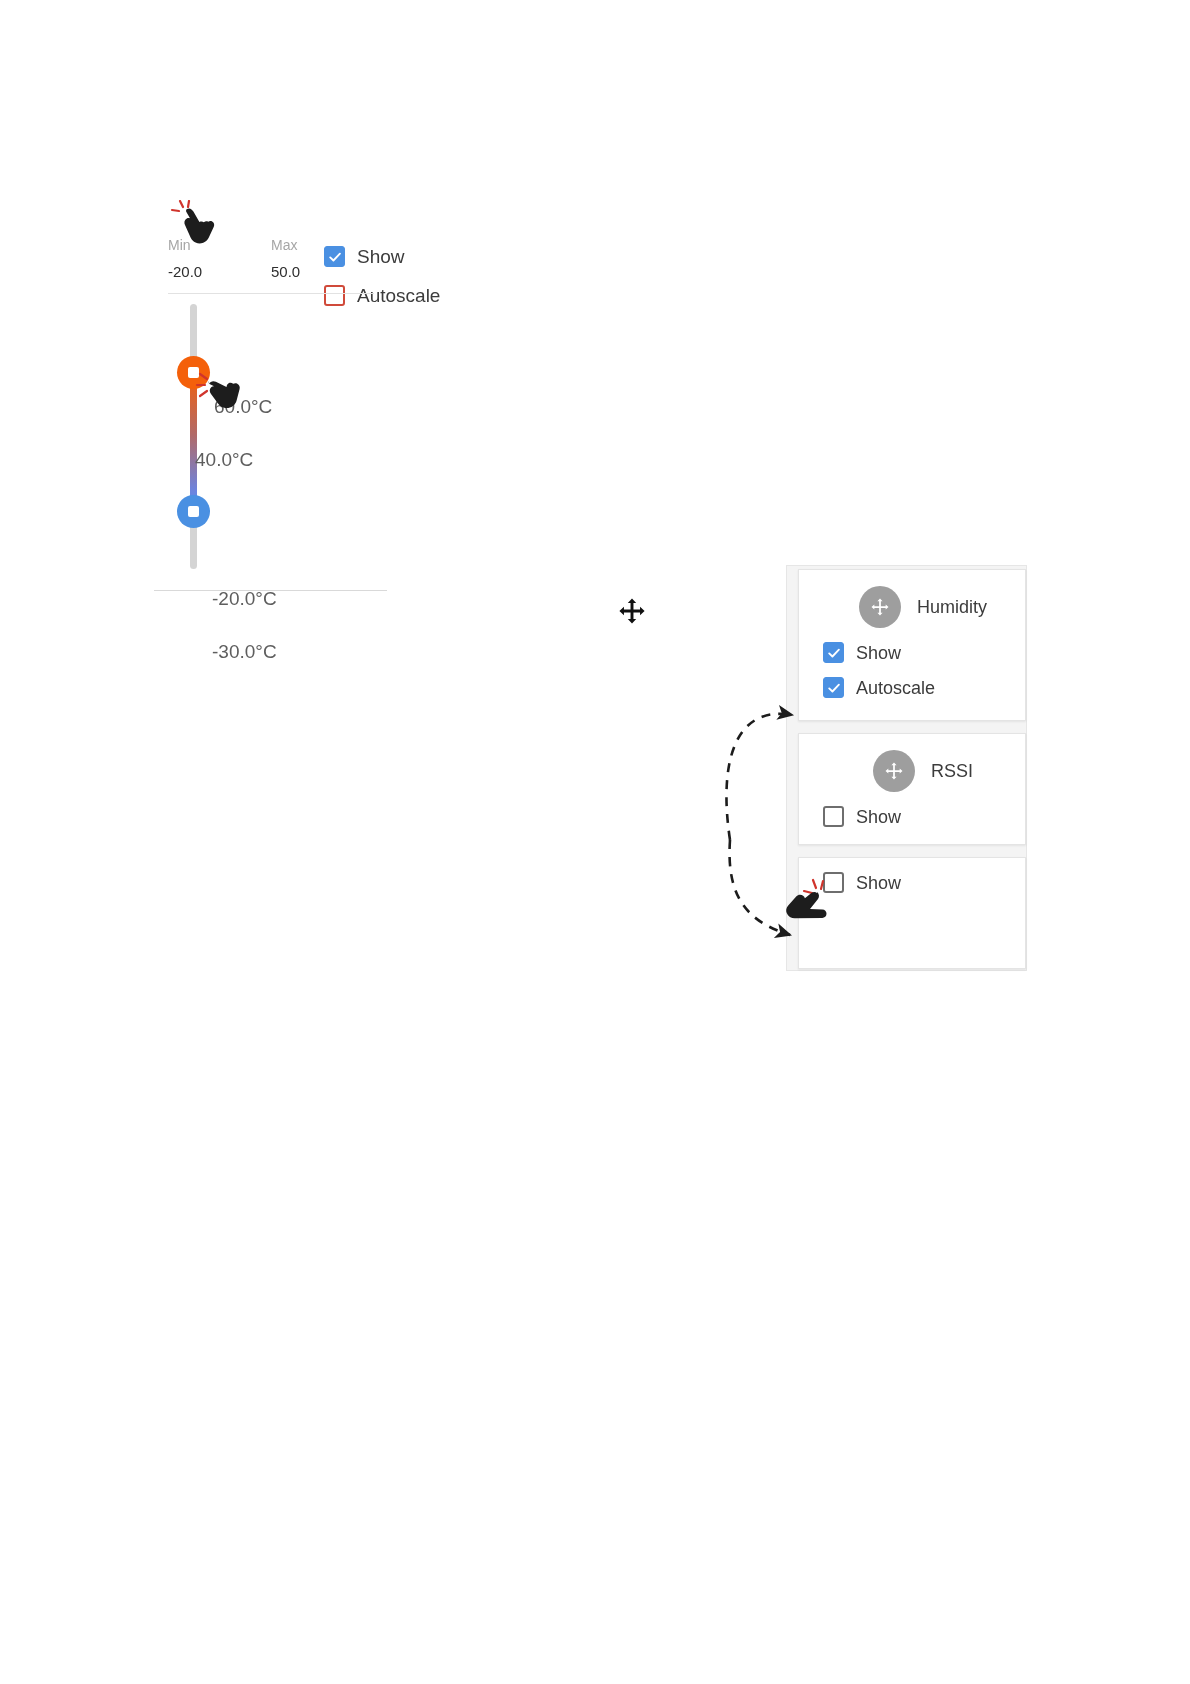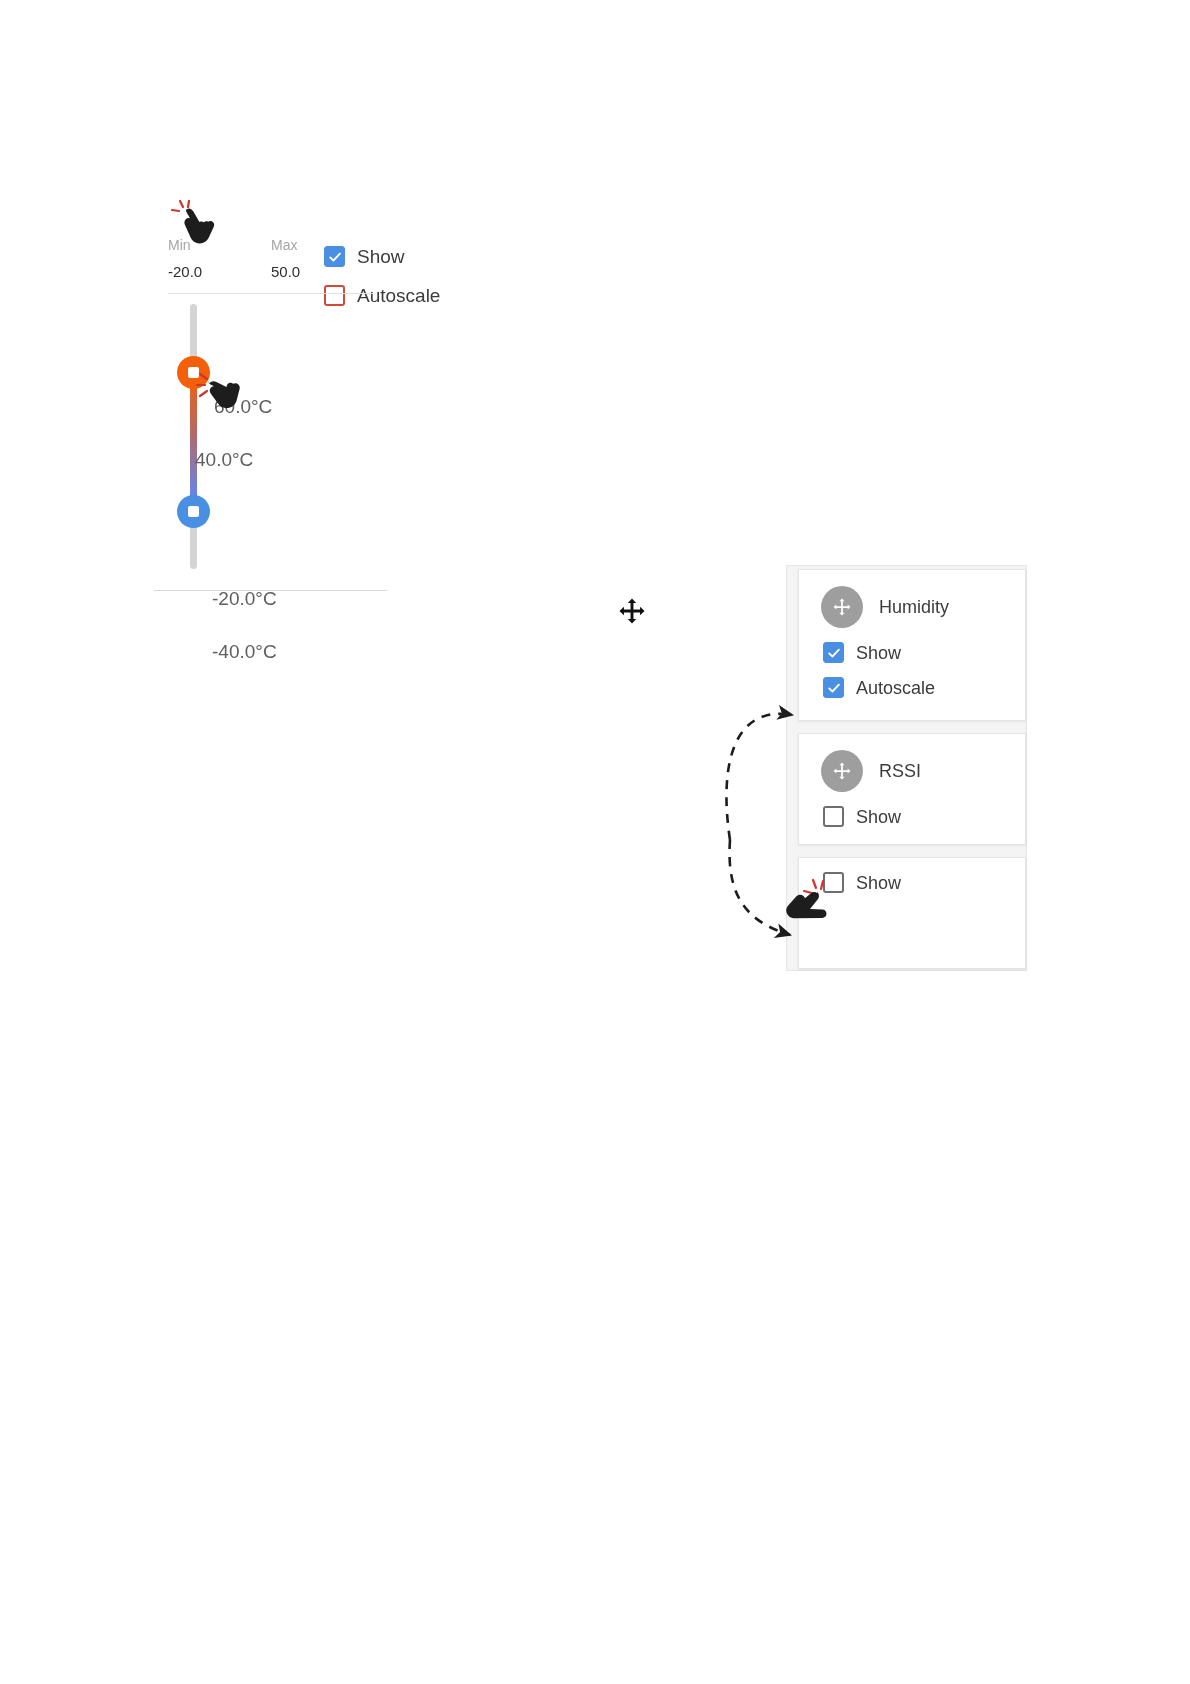--- a/index.html
+++ b/index.html
@@ -207,20 +207,21 @@
   }
   #card-humidity { top: 3px;   height: 152px; }
   #card-rssi     { top: 167px; height: 112px; }
   #card-battery  { top: 291px; height: 112px; }
 
   .sc-head {
     display: flex;
     align-items: center;
     gap: 16px;
     padding: 16px 0 0 22px;
+    justify-content: center;
   }
   .sc-title {
     font-size: 18px;
     color: #3c3c3c;
     white-space: nowrap;
   }
   .sc-rows { padding: 14px 0 0 24px; }
   .sc-rows .cb-row { margin-bottom: 14px; }
   .sc-rows .cb-label { font-size: 18px; }
 
@@ -280,21 +281,21 @@
     <div class="handle" id="handle-max">
       <span class="knob"></span>
     </div>
     <div class="handle" id="handle-min">
       <span class="knob"></span>
     </div>
 
     <span class="tick-label" id="tick-top">60.0°C</span>
     <span class="tick-label" id="tick-max">40.0°C</span>
     <span class="tick-label" id="tick-min">-20.0°C</span>
-    <span class="tick-label" id="tick-bottom">-40.0°C</span>
+    <span class="tick-label" id="tick-bottom">-30.0°C</span>
   </div>
 
   <div id="temp-bottom-rule"></div>
 </div>
 
 <div class="abs" id="right-panel">
 
   <div class="sensor-card" id="card-humidity">
     <div class="sc-head">
       <div class="move-handle" style="width:42px;height:42px">

